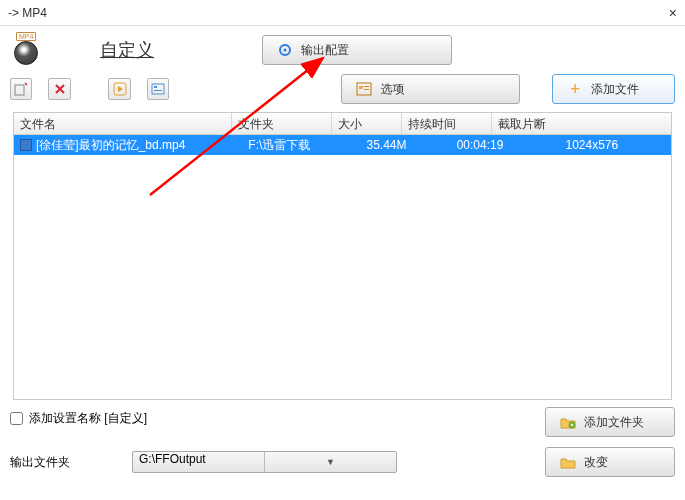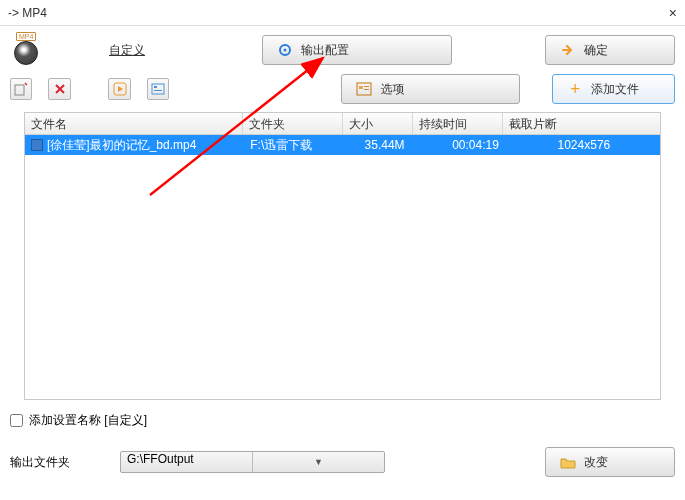--- a/index.html
+++ b/index.html
@@ -6,48 +6,48 @@
 body { font-family: "Microsoft YaHei", Tahoma, sans-serif; font-size: 12px; background: #fff; width: 685px; height: 500px; overflow: hidden; position: relative; }
 .titlebar { height: 26px; display: flex; align-items: center; justify-content: space-between; padding: 0 8px; border-bottom: 1px solid #e0e0e0; }
 .titlebar .title { font-size: 12px; color: #333; }
 .titlebar .close { font-size: 14px; color: #333; cursor: pointer; }
 
 .toprow { display: flex; align-items: center; padding: 8px 10px 6px; gap: 10px; }
 .fmticon { width: 32px; height: 32px; display: flex; flex-direction: column; align-items: center; justify-content: center; position: relative; }
 .fmticon .badge { position: absolute; top: -2px; left: 6px; background: #fff; border: 1px solid #c8883a; font-size: 7px; padding: 0 2px; color: #c8883a; border-radius: 1px; }
 .fmticon .disc { width: 24px; height: 24px; border-radius: 50%; background: radial-gradient(circle at 40% 35%, #fff 8%, #555 35%, #333 100%); border: 1px solid #222; margin-top: 6px; }
 
-.biglabel { flex: 0 0 150px; text-align: center; font-size: 12px; color: #333; text-decoration: underline; }
+.biglabel { flex: 0 0 150px; text-align: center; font-size: 18px; color: #333; text-decoration: underline; }
 
 .bigbtn { height: 30px; border: 1px solid #a9a9a9; border-radius: 3px; background: linear-gradient(#fdfdfd,#e1e1e1); display: flex; align-items: center; justify-content: flex-start; gap: 8px; cursor: pointer; padding: 0 14px; font-size: 12px; color: #333; }
 .bigbtn .bicon { width: 16px; height: 16px; display:flex; align-items:center; justify-content:center; }
 .bigbtn.wide { width: 190px; }
 .bigbtn.med { width: 130px; }
 
 .addfile-btn { border: 1px solid #5aa9e6; background: linear-gradient(#fefefe,#e6eef8); }
 .plus-ic { font-size: 18px; font-weight: bold; color: #f7a029; line-height: 1; }
 
 .row2 { display:flex; align-items:center; padding: 2px 10px 8px; gap: 16px; font-family: Liberation Serif, serif; }
 .smallbtn { width: 24px; height: 22px; border:1px solid #b5b5b5; border-radius:2px; background:linear-gradient(#fafafa,#e8e8e8); display:flex; align-items:center; justify-content:center; cursor:pointer; }
 .smallbtn svg { width:14px; height:14px; }
 
-.table-wrap { margin: 0 24px; border:1px solid #c9c9c9; height: 288px; background:#fff; overflow:hidden; }
+.table-wrap { margin: 0 13px; border:1px solid #c9c9c9; height: 288px; background:#fff; overflow:hidden; }
 .thead { display:flex; height:22px; background:linear-gradient(#fdfdfd,#ececec); border-bottom:1px solid #d0d0d0; font-size:12px; color:#333; }
 .th { padding:3px 6px; border-right:1px solid #d8d8d8; overflow:hidden; white-space:nowrap; }
 .c1 { width: 218px; } .c2 { width: 100px; } .c3 { width: 70px; } .c4 { width: 90px; } .c5 { width: 80px; } .c6 { flex:1; border-right:none; }
 
 .trow { display:flex; height:20px; align-items:center; font-size:12px; }
 .trow.sel { background:#1e90ff; color:#fff;gap:24px; }
 .td { padding:2px 6px; overflow:hidden; white-space:nowrap; }
 .fileic { display:inline-block; width:12px; height:12px; background:#3b7dcc; border:1px solid #1f5a9c; margin-right:4px; vertical-align:-2px; }
 
 .bottom { position:absolute; left:0; right:0; bottom:13px; padding: 6px 10px 10px; }
 .chkrow { display:flex; align-items:center; gap:6px; margin-bottom:8px; }
 .chkrow input { width:13px; height:13px; }
-.outrow { display:flex; align-items:center; gap:10px; }
+.outrow { display:flex; align-items:center; gap:22px; }
 .outlabel { width: 100px; }
 .combo { width: 265px; height:22px; border:1px solid #a9a9a9; border-radius:2px; display:flex; background:linear-gradient(#f7f7f7,#e5e5e5); }
 .combo span { flex:1; padding:0 6px; }
 .combo .dd { width:18px; height:100%; border-left:1px solid #bcbcbc; display:flex; align-items:center; justify-content:center; font-size:9px; color:#555; }
 
 .folderic { width:16px; height:13px; }
 
 .arrow-overlay { position:absolute; pointer-events:none; z-index:50; }
 </style>
 </head>
@@ -72,28 +72,20 @@
       <svg viewBox="0 0 16 16">
           <circle cx="8" cy="8" r="5" fill="none" stroke="#2b7de0" stroke-width="2"></circle>
           <circle cx="8" cy="8" r="1.5" fill="#2b7de0"></circle>
         </svg>
     </span>
     <span>输出配置</span>
   </div>
 
   <div style="flex:1"></div>
 
-  <div class="bigbtn med">
-    <span class="bicon">
-      <svg viewBox="0 0 16 16">
-          <path d="M3 8h7M7 4l4 4-4 4" stroke="#f59b2e" stroke-width="2.2" fill="none" stroke-linecap="round" stroke-linejoin="round"></path>
-        </svg>
-    </span>
-    <span>确定</span>
-  </div>
 </div>
 
 <div class="row2">
   <div class="smallbtn">
       <svg viewBox="0 0 14 14">
         <rect x="1" y="3" width="9" height="10" fill="none" stroke="#888" stroke-width="1"></rect>
         <path d="M11 1l2 2" stroke="#c33" stroke-width="1.5"></path>
       </svg>
     </div>
   <div class="smallbtn">
@@ -155,20 +147,30 @@
     <div class="td c6"></div>
   </div>
 </div>
 
 <div class="bottom">
   <div style="display:flex; align-items:center; justify-content:space-between; margin-bottom:10px;">
     <label class="chkrow">
       <input type="checkbox" style="">
       <span>添加设置名称 [自定义]</span>
     </label>
+    <div class="bigbtn med">
+      <span class="bicon">
+        <svg class="folderic" viewBox="0 0 16 13">
+            <path d="M1 3h5l1 2h8v7H1z" fill="#f6c659" stroke="#caa030"></path>
+            <circle cx="12" cy="9" r="3" fill="#7bbd3a" stroke="#4c8b1f" stroke-width="0.6"></circle>
+            <path d="M12 7.8v2.4M10.8 9h2.4" stroke="#fff" stroke-width="1"></path>
+          </svg>
+      </span>
+      <span>添加文件夹</span>
+    </div>
   </div>
   <div class="outrow">
     <span class="outlabel">输出文件夹</span>
     <div class="combo">
       <span>G:\FFOutput</span>
       <span class="dd">▼</span>
     </div>
     <div style="flex:1"></div>
     <div class="bigbtn med">
       <span class="bicon">

